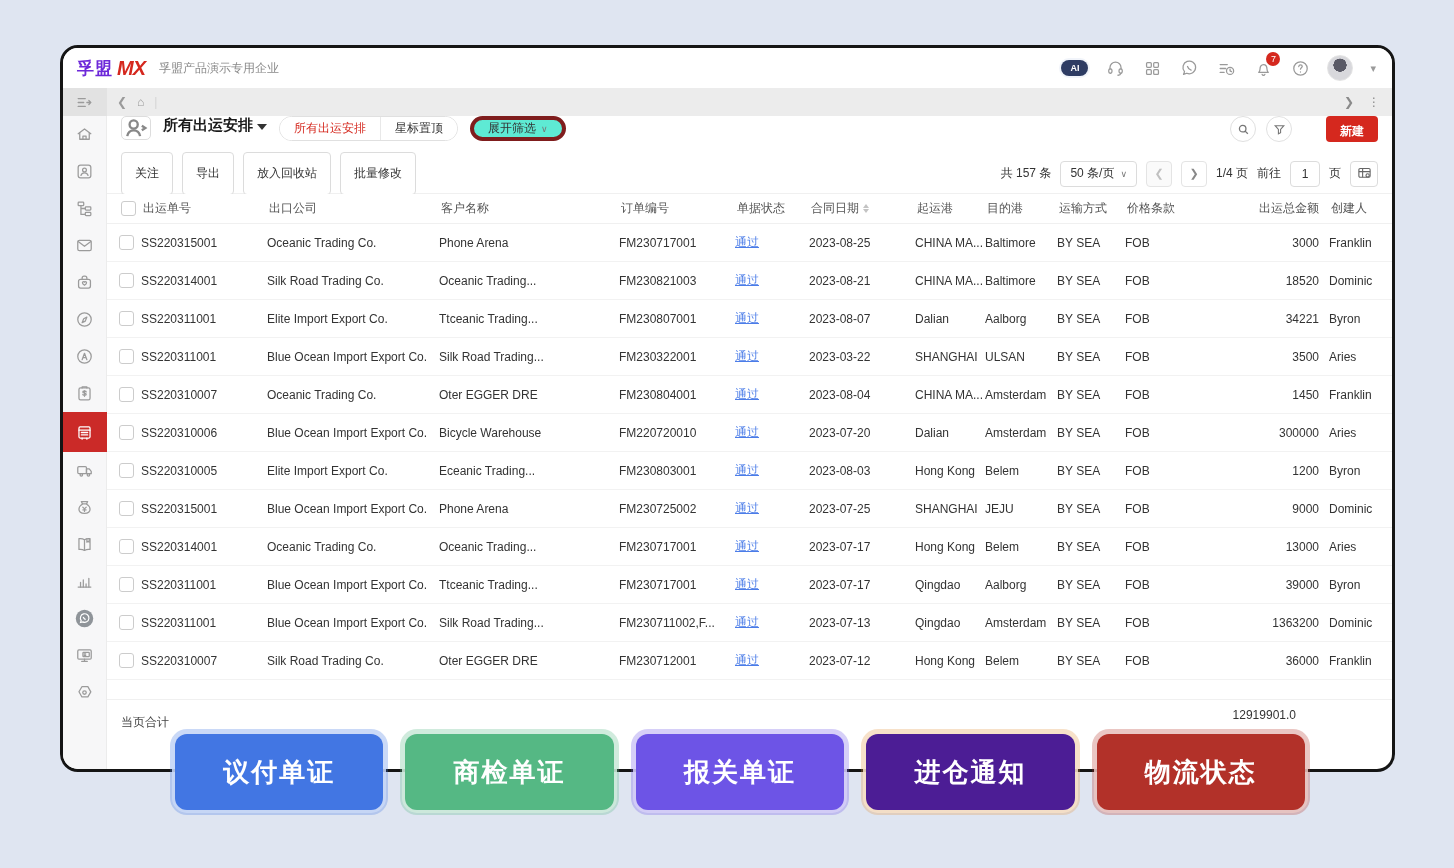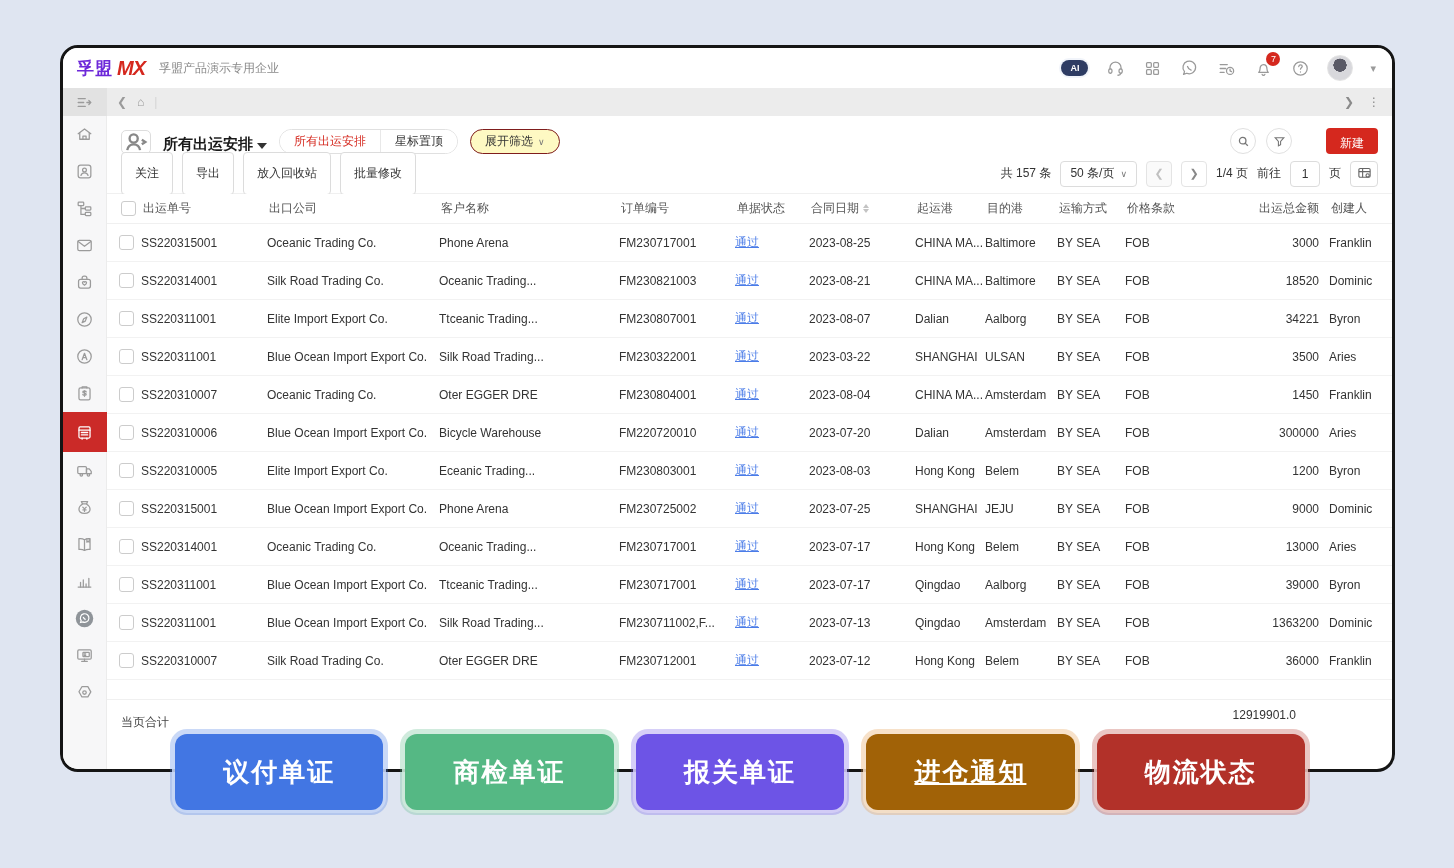--- a/index.html
+++ b/index.html
@@ -38,34 +38,34 @@
   .sb-item.filled-circle { color:#8f9499; }
   
   .main { flex:1; display:flex; flex-direction:column; min-width:0; }
   .tabbar { height:28px; background:#ececec; display:flex; align-items:stretch; font-size:12px; color:#555; flex:0 0 auto; }
   .tab-nav { display:flex; align-items:center; gap:10px; padding:0 10px; color:#9a9a9a; }
   .tab-nav .sep { color:#d5d5d5; }
   .tab { display:flex; align-items:center; justify-content:center; width:130px; font-size:12px; color:#444; background:#e3e3e3; }
   .tab.active { background:#fff; color:#d5281e; font-weight:bold; width:150px; }
   .tabbar-right { margin-left:auto; display:flex; align-items:center; gap:14px; padding:0 12px; color:#8a8a8a; }
   
-  .filterbar { height:38px; display:flex; align-items:flex-end; gap:12px; padding:0 14px; background:#fff; flex:0 0 auto; }
+  .filterbar { height:38px; display:flex; align-items:flex-start; gap:12px; padding:0 14px; background:#fff; flex:0 0 auto; }
   .person-btn { width:30px; height:24px; border:1px solid #ddd; border-radius:5px; display:flex; align-items:center; justify-content:center; color:#888; background:#fff; }
   .view-title { font-size:15px; font-weight:bold; color:#1a1a1a; display:flex; align-items:center; gap:4px; }
   .caret-down { width:0; height:0; border-left:5px solid transparent; border-right:5px solid transparent; border-top:6px solid #333; margin-top:2px; }
   .pill-group { display:flex; border:1px solid #e0e0e0; border-radius:14px; overflow:hidden; height:25px; }
   .pill-seg { font-size:12px; padding:0 14px; display:flex; align-items:center; color:#333; background:#fff; }
   .pill-seg.red { color:#d5281e; }
   .pill-seg + .pill-seg { border-left:1px solid #e8e8e8; }
-  .pill { border:1px solid #7f1d1d; border-radius:14px; height:25px; font-size:12px; padding:0 14px; display:flex; align-items:center; gap:5px; color:#333; background:#fef9c3; }
+  .pill { border:4px solid #7f1d1d; border-radius:14px; height:25px; font-size:12px; padding:0 14px; display:flex; align-items:center; gap:5px; color:#333; background:#5eead4; }
   .pill .v { font-size:9px; color:#777; }
   .filter-right { margin-left:auto; display:flex; align-items:center; gap:10px; }
   .round-icon { width:26px; height:26px; border:1px solid #e0e0e0; border-radius:50%; display:flex; align-items:center; justify-content:center; color:#777; background:#fff; }
   .round-icon svg { width:13px; height:13px; }
-  .new-btn { background:#d5281e; color:#fff; font-size:12px; border:none; border-radius:4px; height:26px; padding:7px 14px; font-weight:normal;margin-left:24px; }
+  .new-btn { background:#d5281e; color:#fff; font-size:12px; border:none; border-radius:4px; height:26px; padding:7px 14px; font-weight:bold;margin-left:24px; }
   
   .toolbar { height:40px; display:flex; align-items:center; padding:0 14px; gap:9px; background:#fff; border-bottom:1px solid #f0f0f0; flex:0 0 auto; }
   .act-btn { border:1px solid #dcdcdc; background:#fff; color:#333; font-size:12px; border-radius:4px; height:43px; padding:0 13px; }
   .toolbar-right { margin-left:auto; display:flex; align-items:center; gap:9px; font-size:12px; color:#333; }
   .page-size { border:1px solid #dcdcdc; border-radius:4px; height:26px; display:flex; align-items:center; padding:0 9px; gap:6px; background:#fff; }
   .pg-btn { width:26px; height:26px; border:1px solid #e4e4e4; background:#fafafa; border-radius:4px; display:flex; align-items:center; justify-content:center; color:#c0c0c0; font-size:11px; }
   .pg-btn.next { color:#888; background:#fff; }
   .goto-input { width:30px; height:26px; border:1px solid #dcdcdc; border-radius:4px; text-align:center; font-size:12px; color:#333; }
   .cfg-btn { width:28px; height:26px; border:1px solid #dcdcdc; border-radius:4px; background:#fff; display:flex; align-items:center; justify-content:center; color:#666; }
   
@@ -644,15 +644,15 @@
       </div>
 
     </div>
   </div>
 </div>
 
 <div class="flow-wrap" id="flow-wrap">
     <div class="flow-btn" style="background: rgb(66, 118, 227); box-shadow: rgba(66, 118, 227, 0.28) 0px 0px 0px 5px, rgba(255, 255, 255, 0.85) 0px 0px 0px 3px;">议付单证</div>
     <div class="flow-btn" style="background: rgb(85, 184, 132); box-shadow: rgba(85, 184, 132, 0.28) 0px 0px 0px 5px, rgba(255, 255, 255, 0.85) 0px 0px 0px 3px;">商检单证</div>
     <div class="flow-btn" style="background: rgb(109, 84, 230); box-shadow: rgba(109, 84, 230, 0.28) 0px 0px 0px 5px, rgba(255, 255, 255, 0.85) 0px 0px 0px 3px;">报关单证</div>
-    <div class="flow-btn" style="background: #a16207; box-shadow: rgba(227, 149, 62, 0.28) 0px 0px 0px 5px, rgba(255, 255, 255, 0.85) 0px 0px 0px 3px; text-decoration: underline;">进仓通知</div>
+    <div class="flow-btn" style="background: #4c1d95; box-shadow: rgba(227, 149, 62, 0.28) 0px 0px 0px 5px, rgba(255, 255, 255, 0.85) 0px 0px 0px 3px;">进仓通知</div>
     <div class="flow-btn" style="background: rgb(178, 49, 41); box-shadow: rgba(178, 49, 41, 0.28) 0px 0px 0px 5px, rgba(255, 255, 255, 0.85) 0px 0px 0px 3px;">物流状态</div>
   </div>
 
 </body></html>

